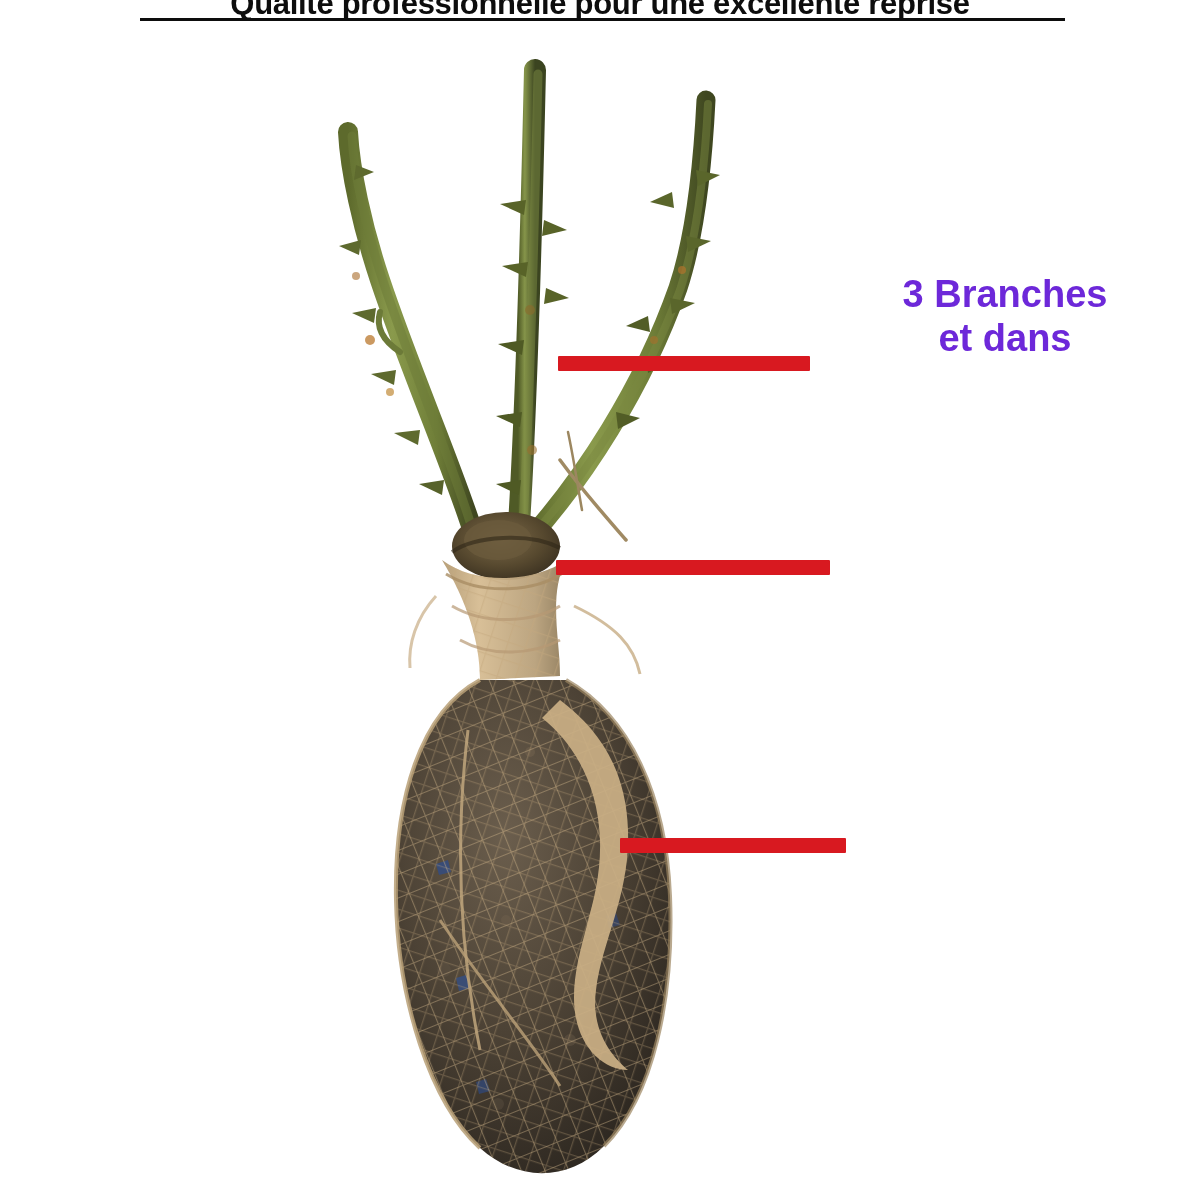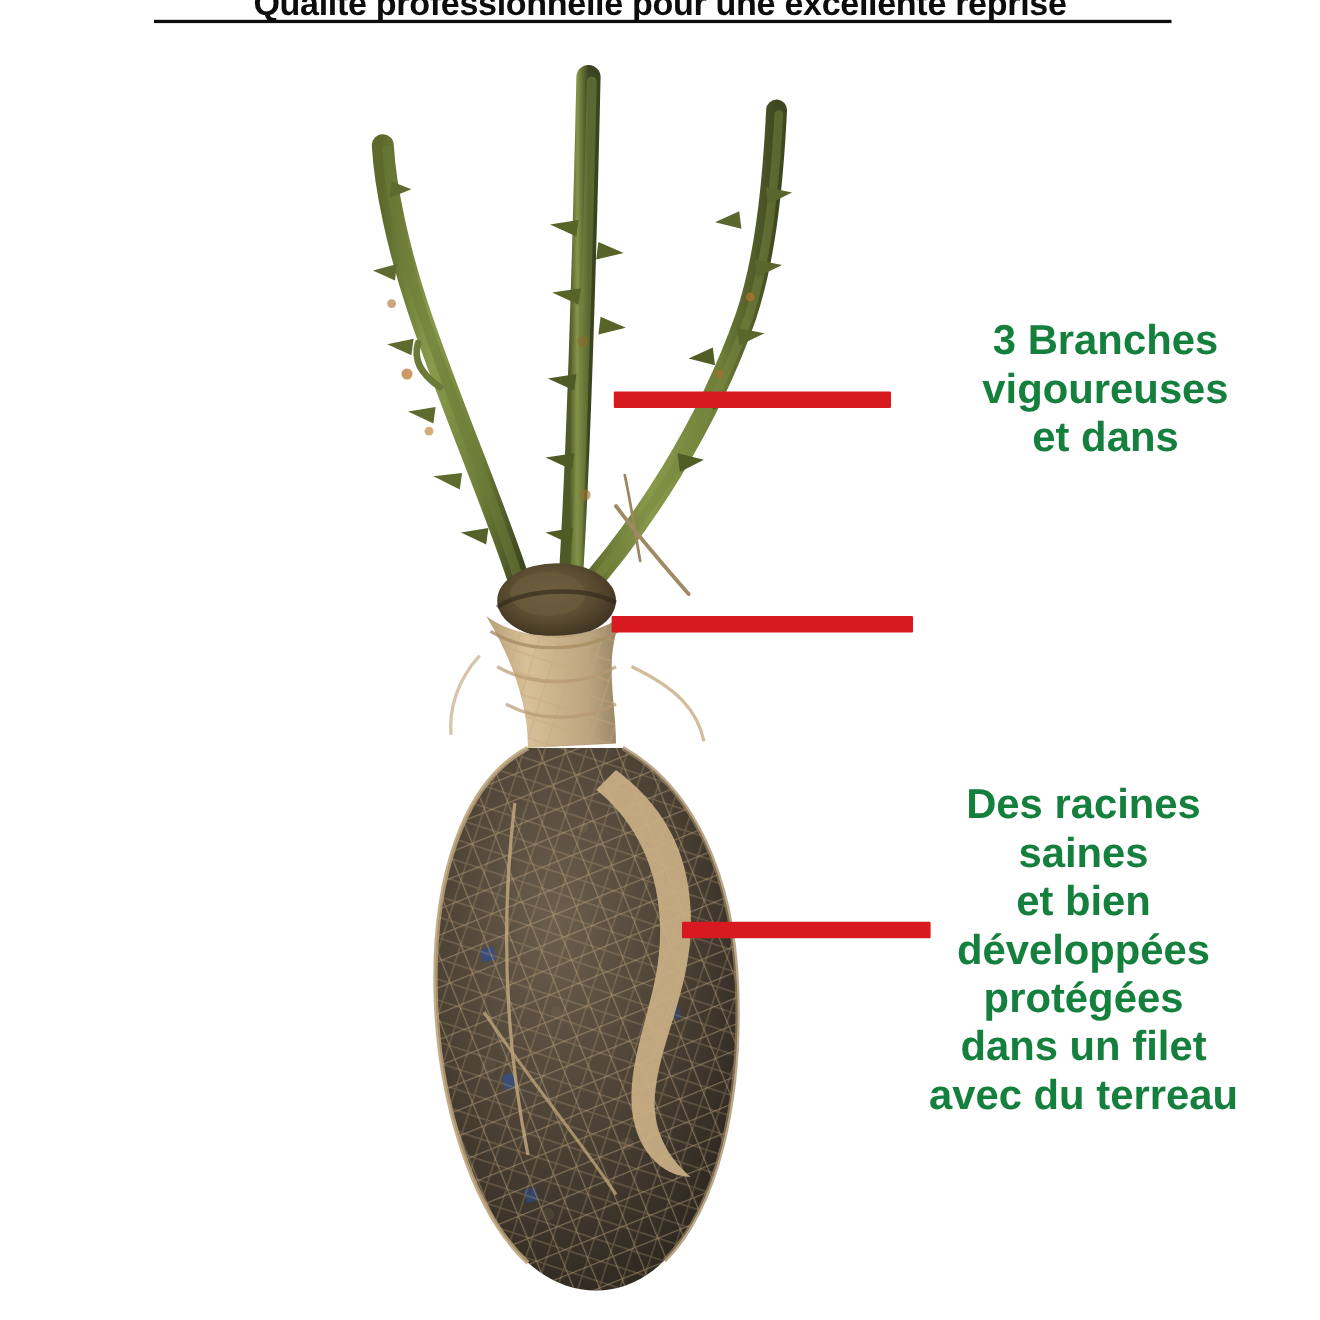--- a/index.html
+++ b/index.html
@@ -39,24 +39,23 @@
     left: 140px;
     width: 925px;
     height: 3px;
     background: #0d0d0d;
   }
 
   
   .anno {
     position: absolute;
     font-weight: bold;
-    color: #15803d;
+    color: #6d28d9;
     line-height: 1.16;
     text-align: center;
-    margin-top: 16px;
   }
   .anno span { display: block; white-space: nowrap; }
 
   #anno-branches {
     left: 836px;
     top: 272px;
     width: 338px;
     font-size: 38px;
   }
   #anno-greffe {
@@ -240,28 +239,18 @@
       <path d="M206 556 C186 578 178 604 180 628" stroke="#c7ad84" stroke-width="3" fill="none" opacity="0.7"></path>
     </svg>
   </div>
 
   <div class="pointer" id="pointer-branches"></div>
   <div class="pointer" id="pointer-greffe"></div>
   <div class="pointer" id="pointer-racines"></div>
 
   <div class="anno" id="anno-branches">
     <span>3 Branches</span>
-    <span>vigoureuses</span>
     <span>et dans</span>
   </div>
 
 
-  <div class="anno" id="anno-racines">
-    <span>Des racines</span>
-    <span>saines</span>
-    <span>et bien</span>
-    <span>développées</span>
-    <span>protégées</span>
-    <span>dans un filet</span>
-    <span>avec du terreau</span>
-  </div>
 
 </div>
 
 </body></html>

